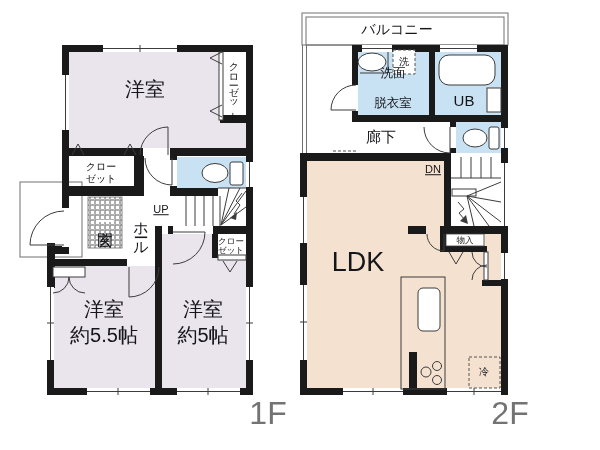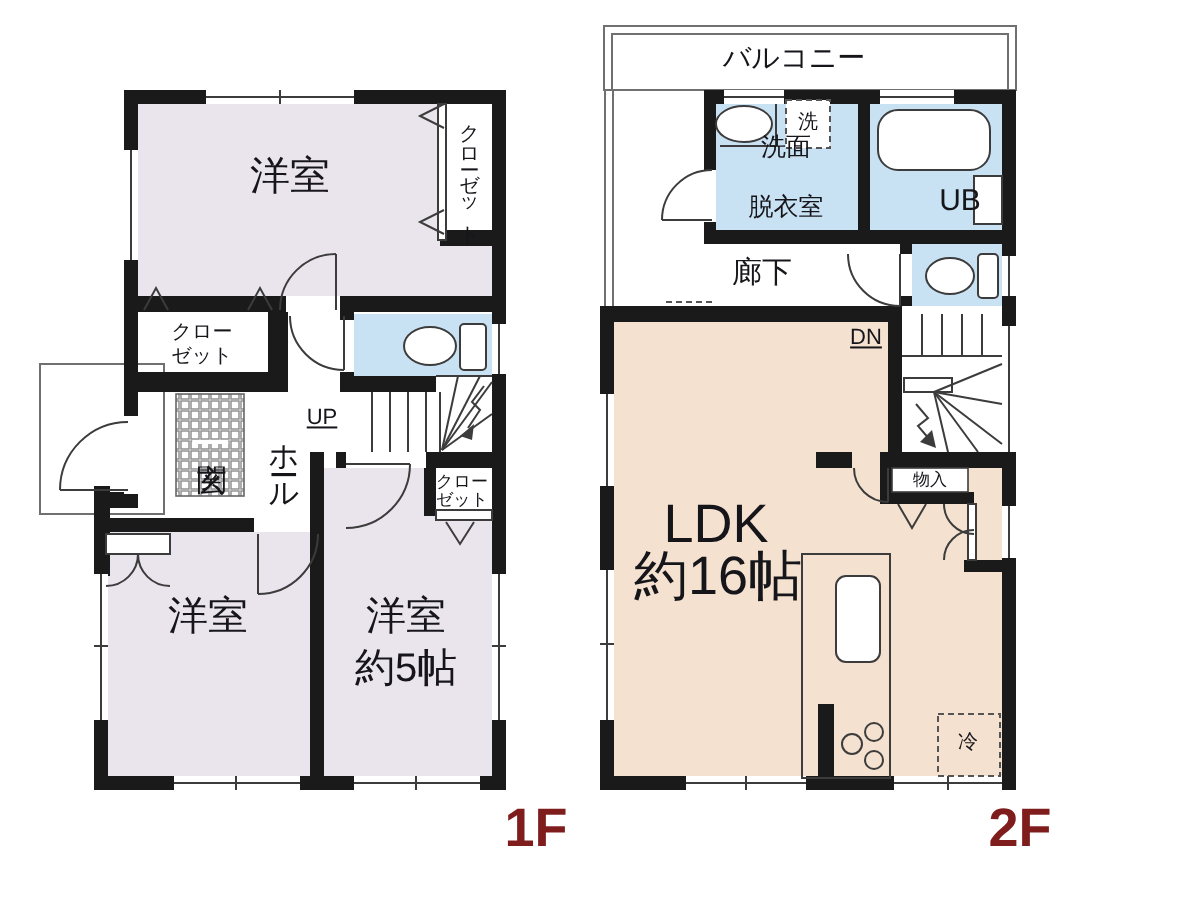--- a/index.html
+++ b/index.html
@@ -19,24 +19,24 @@
   .lbl{position:absolute;transform:translate(-50%,-50%);font-weight:500;color:#15151a;
        white-space:nowrap;line-height:1.05;text-align:center;}
   .vert{writing-mode:vertical-rl;text-orientation:upright;letter-spacing:1px;}
   .bgw{background:#fff;padding:0 1px;}
   .fs8{font-size:8.5px;font-weight:400;}
   .fs10{font-size:10px;font-weight:400;}
   .fs11{font-size:11px;font-weight:500;text-decoration:underline;}
   .fs12{font-size:12.5px;}
   .fs13{font-size:15px;}
   .fs14{font-size:14px;}
-  .fs15{font-size:15px;margin-left:16px;}
+  .fs15{font-size:15px;}
   .fs20{font-size:20px;}
   .fs21{font-size:27px;}
-  .fs27{font-size:27px;font-weight:700;color:#7f1d1d;}
+  .fs27{font-size:32px;font-weight:400;color:#737373;}
 </style>
 </head>
 <body>
 
 <div id="stage">
 
 <svg id="plan" width="600" height="450" viewBox="0 0 600 450">
   <defs>
     <pattern id="tile" width="5" height="5" patternUnits="userSpaceOnUse">
       <rect width="5" height="5" fill="#ffffff"></rect>
@@ -272,30 +272,30 @@
 <div class="lbl fs20" style="left:145px;top:89px">洋室</div>
 <div class="lbl fs10 vert" style="left:233px;top:86px">クローゼット</div>
 <div class="lbl fs10" style="left:101px;top:167px">クロー</div>
 <div class="lbl fs10" style="left:101px;top:179px">ゼット</div>
 <div class="lbl fs13 vert bgw" style="left:105px;top:221px">玄関</div>
 <div class="lbl fs13 vert" style="left:141px;top:230px">ホール</div>
 <div class="lbl fs11" style="left:161px;top:210px">UP</div>
 <div class="lbl fs8" style="left:231px;top:241px">クロー</div>
 <div class="lbl fs8" style="left:231px;top:250px">ゼット</div>
 <div class="lbl fs20" style="left:104px;top:309px">洋室</div>
+<div class="lbl fs20" style="left:104px;top:335px">約5.5帖</div>
 <div class="lbl fs20" style="left:203px;top:309px">洋室</div>
 <div class="lbl fs20" style="left:203px;top:335px">約5帖</div>
 <div class="lbl fs27" style="left:268px;top:414px">1F</div>
 
 <div class="lbl fs14" style="left:397px;top:29px">バルコニー</div>
 <div class="lbl fs10" style="left:404px;top:62px">洗</div>
 <div class="lbl fs12" style="left:393px;top:74px">洗面</div>
 <div class="lbl fs12" style="left:393px;top:104px">脱衣室</div>
 <div class="lbl fs15" style="left:464px;top:101px">UB</div>
 <div class="lbl fs13" style="left:381px;top:137px">廊下</div>
 <div class="lbl fs11" style="left:433px;top:170px">DN</div>
 <div class="lbl fs8" style="left:465px;top:240px">物入</div>
 <div class="lbl fs21" style="left:358px;top:262px">LDK</div>
-<div class="lbl fs21" style="left:359px;top:288px">約16帖</div>
 <div class="lbl fs10" style="left:484px;top:372px">冷</div>
 <div class="lbl fs27" style="left:510px;top:414px">2F</div>
 
 </div>
 
 </body></html>

